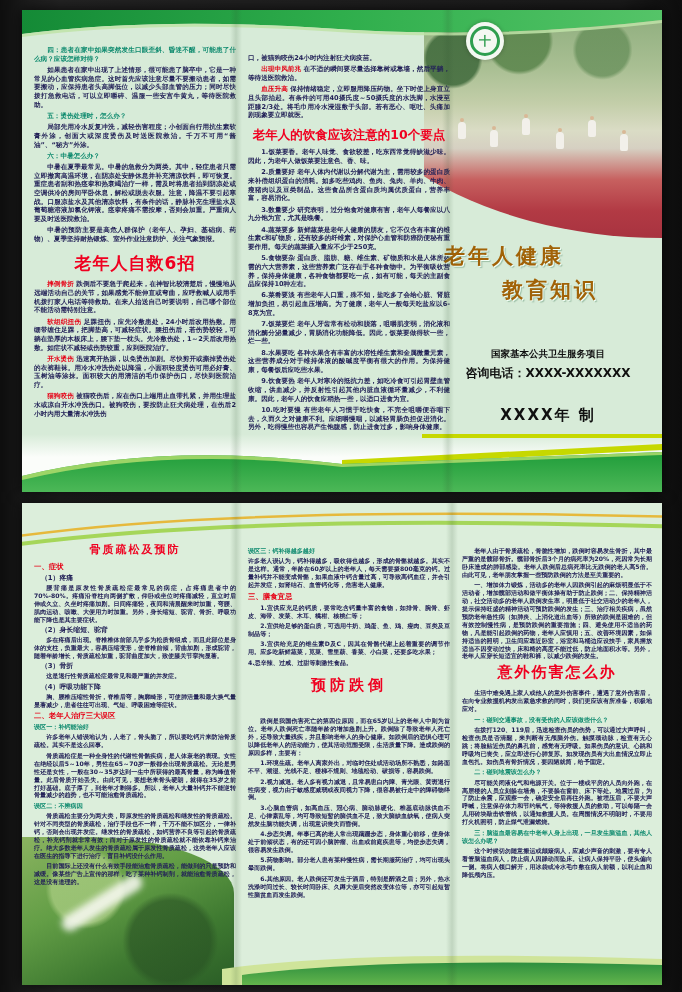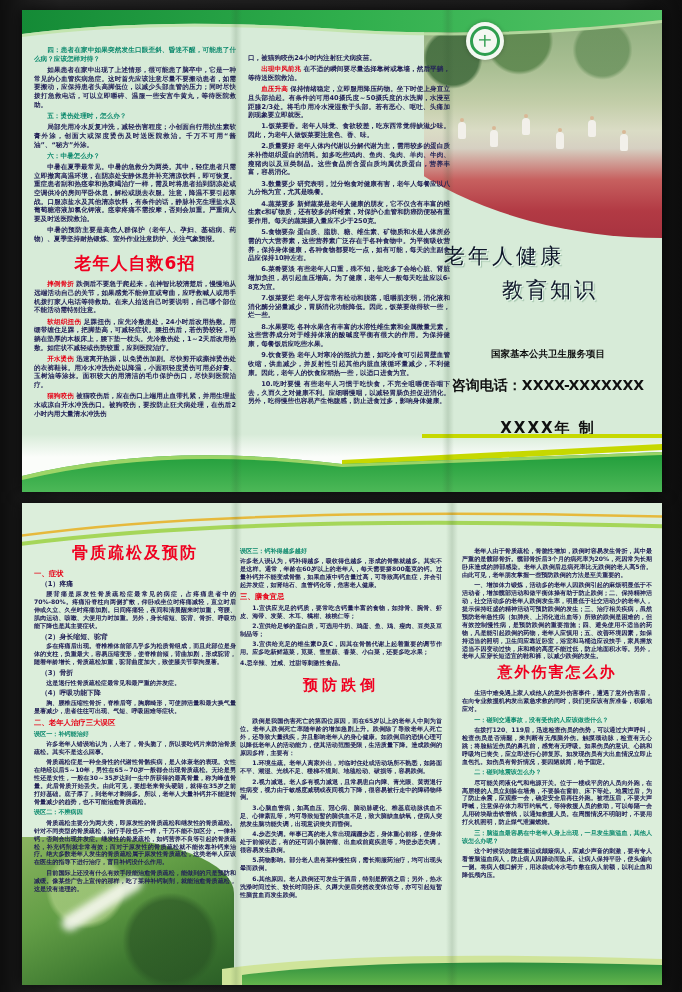--- a/index.html
+++ b/index.html
@@ -27,32 +27,32 @@
   .b-col{font-size:6.1px;line-height:1.3;}
   .col p{margin:0 0 2.5px;text-indent:2em;}
   .col p.noind{text-indent:0;}
   .q{color:#0d8a6e;}
   .lead{color:#e60015;}
   .sec{color:#e60015;text-indent:0 !important;font-size:7.4px;margin:3px 0 2px !important;}
   .subh{text-indent:1em !important;font-size:6.9px;margin:2px 0 1px !important;}
   .bigred{color:#f00020;text-align:center;text-indent:0 !important;font-weight:800;}
   .h-six{font-size:17px;margin:8px 0 6px !important;letter-spacing:1px;}
   .h-ten{font-size:12.5px;margin:7px 0 5px !important;}
-  .h-bone{font-size:16px;margin:0 0 5px !important;letter-spacing:2px;}
+  .h-bone{font-size:11px;margin:0 0 5px !important;letter-spacing:2px;}
   .h-fall{font-size:15px;margin:9px 0 22px !important;letter-spacing:4px;}
   .h-acc{font-size:15px;margin:2px 0 7px !important;letter-spacing:2px;}
   
   .cover{position:absolute;left:418px;top:232px;width:216px;z-index:4;}
-  .cover-title{color:#0f172a;font-size:21px;font-weight:400;letter-spacing:3px;text-shadow:1px 1px 0 #f2fff7,2px 2px 1px rgba(25,95,55,.3);}
+  .cover-title{color:#a16207;font-size:21px;font-weight:700;letter-spacing:3px;text-shadow:1px 1px 0 #f2fff7,2px 2px 1px rgba(25,95,55,.3);}
   .cover-title.l1{margin-left:4px;}
   .cover-title.l2{margin-left:62px;margin-top:6px;}
   .org{color:#101010;text-align:center;font-weight:700;}
   .org1{font-size:9.5px;margin-top:44px;}
   .org2{font-size:11px;margin-top:4px;letter-spacing:1px;}
-  .org3{font-size:14px;margin-top:16px;}
+  .org3{font-size:12px;margin-top:4px;}
   .year{font-size:15px;margin-top:24px;letter-spacing:2px;}
   .cover-stripe{position:absolute;left:400px;top:424px;width:240px;height:4px;background:#c6d800;z-index:4;}
   .bottom-white{position:absolute;left:0;bottom:0;width:640px;height:58px;background:linear-gradient(180deg,rgba(255,255,255,0),#fbfdfa 40%);z-index:2;}
   
   .grass{position:absolute;left:0;bottom:0;width:212px;height:148px;z-index:1;border-radius:0 70% 0 0/0 38% 0 0;
     background:
       radial-gradient(circle at 30% 35%,rgba(170,205,130,.75) 0 34px,rgba(170,205,130,0) 40px),
       radial-gradient(circle at 70% 70%,rgba(40,80,35,.6) 0 40px,rgba(40,80,35,0) 48px),
       linear-gradient(155deg,#8ab360 0%,#639e46 38%,#3f7a31 70%,#2a5d26 100%);}
   .grass::after{content:"";position:absolute;left:34px;top:58px;width:92px;height:16px;background:rgba(250,250,245,.85);border-radius:10px;transform:rotate(-32deg);filter:blur(3px);}
@@ -100,20 +100,21 @@
       <p><span class="lead">摔倒骨折</span> <span>跌倒后不要急于爬起来，在神智比较清楚后，慢慢地从远端活动自己的关节，如果感觉不能伸直或弯曲，应呼救喊人或用手机拨打家人电话等待救助。在来人抬送自己时要说明，自己哪个部位不能活动需特别注意。</span></p>
       <p><span class="lead">软组织扭伤</span> <span>足踝扭伤，应先冷敷患处，24小时后改用热敷。用绷带缠住足踝，把脚垫高，可减轻症状。腰扭伤后，若伤势较轻，可躺在垫厚的木板床上，腰下垫一枕头。先冷敷伤处，1～2天后改用热敷。如症状不减轻或伤势较重，应到医院治疗。</span></p>
       <p><span class="lead">开水烫伤</span> <span>迅速离开热源，以免烫伤加剧。尽快剪开或撕掉烫伤处的衣裤鞋袜。用冷水冲洗伤处以降温，小面积轻度烫伤可用必好膏、玉树油等涂抹。面积较大的用清洁的毛巾保护伤口，尽快到医院治疗。</span></p>
       <p><span class="lead">猫狗咬伤</span> <span>被猫咬伤后，应在伤口上端用止血带扎紧，并用生理盐水或凉白开水冲洗伤口。被狗咬伤，要按防止狂犬病处理，在伤后2小时内用大量清水冲洗伤</span></p>
     </div>
 
     <div class="col t-col" style="left:226px;top:44px;">
       <p class="noind">口，被猫狗咬伤24小时内注射狂犬病疫苗。</p>
       <p><span class="lead">出现中风前兆</span> <span>在不适的瞬间要尽量选择靠树或靠墙，然后平躺，等待送医院救治。</span></p>
       <p><span class="lead">血压升高</span> <span>保持情绪稳定，立即服用降压药物。坐下时使上身直立且头部抬起。有条件的可用40摄氏度～50摄氏度的水洗脚，水浸至距膝2/3处。将毛巾用冷水浸湿敷于头部。若有恶心、呕吐、头痛加剧现象要立即就医。</span></p>
+      <p class="bigred h-ten">老年人的饮食应该注意的10个要点</p>
       <p>1.饭菜要香。老年人味觉、食欲较差，吃东西常觉得缺滋少味。因此，为老年人做饭菜要注意色、香、味。</p>
       <p>2.质量要好 老年人体内代谢以分解代谢为主，需用较多的蛋白质来补偿组织蛋白的消耗。如多吃些鸡肉、鱼肉、兔肉、羊肉、牛肉、瘦猪肉以及豆类制品。这些食品所含蛋白质均属优质蛋白，营养丰富，容易消化。</p>
       <p>3.数量要少 研究表明，过分饱食对健康有害，老年人每餐应以八九分饱为宜，尤其是晚餐。</p>
       <p>4.蔬菜要多 新鲜蔬菜是老年人健康的朋友，它不仅含有丰富的维生素c和矿物质，还有较多的纤维素，对保护心血管和防癌防便秘有重要作用。每天的蔬菜摄入量应不少于250克。</p>
       <p>5.食物要杂 蛋白质、脂肪、糖、维生素、矿物质和水是人体所必需的六大营养素，这些营养素广泛存在于各种食物中。为平衡吸收营养，保持身体健康，各种食物都要吃一点，如有可能，每天的主副食品应保持10种左右。</p>
       <p>6.菜肴要淡 有些老年人口重，殊不知，盐吃多了会给心脏、肾脏增加负担，易引起血压增高。为了健康，老年人一般每天吃盐应以6-8克为宜。</p>
       <p>7.饭菜要烂 老年人牙齿常有松动和脱落，咀嚼肌变弱，消化液和消化酶分泌量减少，胃肠消化功能降低。因此，饭菜要做得软一些，烂一些。</p>
       <p>8.水果要吃 各种水果含有丰富的水溶性维生素和金属微量元素，这些营养成分对于维持体液的酸碱度平衡有很大的作用。为保持健康，每餐饭后应吃些水果。</p>
       <p>9.饮食要热 老年人对寒冷的抵抗力差，如吃冷食可引起胃壁血管收缩，供血减少，并反射性引起其他内脏血液循环量减少，不利健康。因此，老年人的饮食应稍热一些，以适口进食为宜。</p>
       <p>10.吃时要慢 有些老年人习惯于吃快食，不完全咀嚼便吞咽下去，久而久之对健康不利。应细嚼慢咽，以减轻胃肠负担促进消化。另外，吃得慢些也容易产生饱腹感，防止进食过多，影响身体健康。</p>
@@ -178,21 +179,21 @@
       <p>胸、腰椎压缩性骨折，脊椎后弯，胸廓畸形，可使肺活量和最大换气量显著减少，患者往往可出现、气短、呼吸困难等症状。</p>
       <p class="sec">二、老年人治疗三大误区</p>
       <p class="q noind">误区一：补钙能治好</p>
       <p>许多老年人错误地认为，人老了，骨头脆了，所以要吃钙片来防治骨质疏松。其实不是这么回事。</p>
       <p>骨质疏松症是一种全身性的代谢性骨骼疾病，是人体衰老的表现。女性在绝经以后5～10年，男性在65～70岁一般都会出现骨质疏松。无论是男性还是女性，一般在30～35岁达到一生中所获得的最高骨量，称为峰值骨量。此后骨质开始丢失。由此可见，要想老来骨头硬朗，就得在35岁之前打好基础。底子厚了，到老年才剩得多。所以，老年人大量补钙并不能逆转骨量减少的趋势，也不可能治愈骨质疏松。</p>
       <p class="q noind">误区二：不辨病因</p>
       <p>骨质疏松主要分为两大类，即原发性的骨质疏松和继发性的骨质疏松。针对不同类型的骨质疏松，治疗手段也不一样，千万不能不加区分，一律补钙，否则会出现并发症。继发性的骨质疏松，如钙营养不良等引起的骨质疏松，补充钙剂就非常有效；而对于原发性的骨质疏松就不能依靠补钙来治疗。绝大多数老年人发生的骨质疏松属于原发性骨质疏松，这类老年人应该在医生的指导下进行治疗，盲目补钙没什么作用。</p>
       <p>目前国际上还没有什么有效手段能治愈骨质疏松，能做到的只是预防和减缓。像某些广告上宣传的那样，吃了某种补钙制剂，就能治愈骨质疏松，这是没有道理的。</p>
     </div>
 
-    <div class="col b-col" style="left:218px;top:44px;width:202px;">
+    <div class="col b-col" style="left:226px;top:44px;width:202px;">
       <p class="q noind">误区三：钙补得越多越好</p>
       <p class="noind">许多老人误认为，钙补得越多，吸收得也越多，形成的骨骼就越多。其实不是这样。通常，年龄在60岁以上的老年人，每天需要摄800毫克的钙。过量补钙并不能变成骨骼，如果血液中钙含量过高，可导致高钙血症，并会引起并发症，如肾结石、血管钙化等，危害老人健康。</p>
       <p class="sec">三、膳食宜忌</p>
       <p>1.宜供应充足的钙质，要常吃含钙量丰富的食物，如排骨、腕骨、虾皮、海带、发菜、木耳、橘柑、核桃仁等；</p>
       <p>2.宜供给足够的蛋白质，可选用牛奶、鸡蛋、鱼、鸡、瘦肉、豆类及豆制品等；</p>
       <p>3.宜供给充足的维生素D及C，因其在骨骼代谢上起着重要的调节作用。应多吃新鲜蔬菜，苋菜、雪里蕻、香菜、小白菜，还要多吃水果；</p>
       <p class="noind">4.忌辛辣、过咸、过甜等刺激性食品。</p>
       <p class="bigred h-fall">预防跌倒</p>
       <p>跌倒是我国伤害死亡的第四位原因，而在65岁以上的老年人中则为首位。老年人跌倒死亡率随年龄的增加急剧上升。跌倒除了导致老年人死亡外，还导致大量残疾，并且影响老年人的身心健康。如跌倒后的恐惧心理可以降低老年人的活动能力，使其活动范围受限，生活质量下降。造成跌倒的原因多样，主要有：</p>
       <p>1.环境生疏。老年人离家外出，对临时住处或活动场所不熟悉，如路面不平、潮湿、光线不足、楼梯不规则、地毯松动、破损等，容易跌倒。</p>

